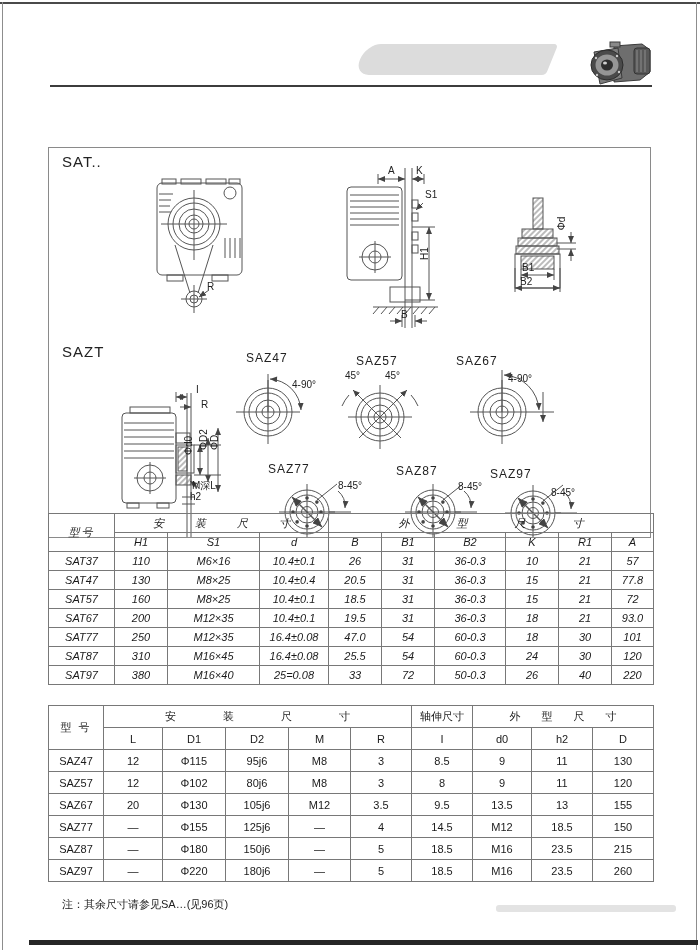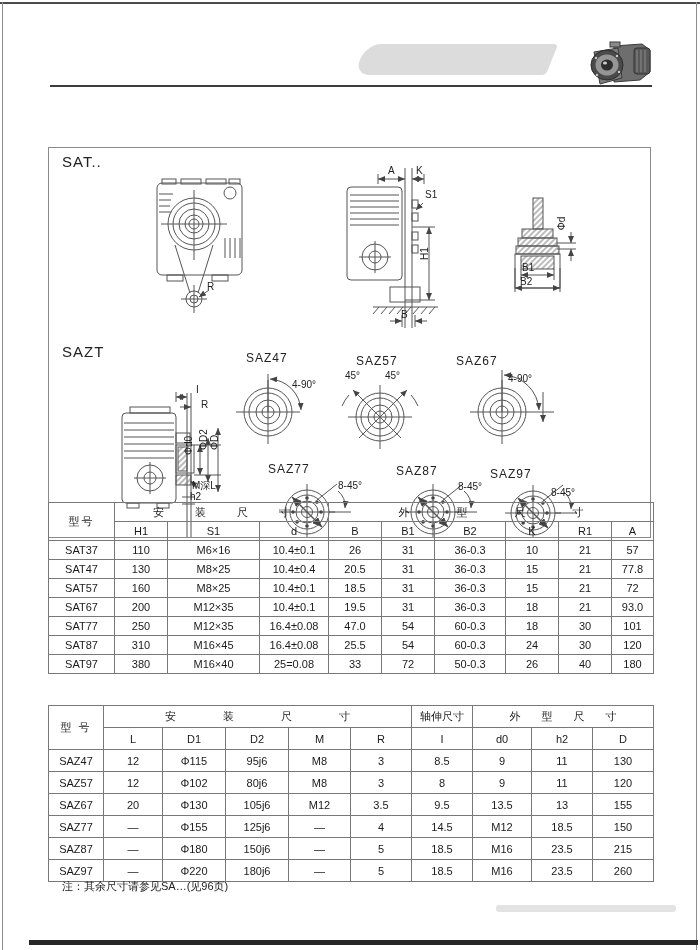--- a/index.html
+++ b/index.html
@@ -21,30 +21,30 @@
   .draw-box { position:absolute; left:48px; top:102px; width:601px; height:389px;
               border:1px solid #8a8a8a;margin-top:45px; }
   .slab { position:absolute; font-size:15px; letter-spacing:1px; color:#222; }
   .mlab { position:absolute; font-size:12px; letter-spacing:1px; color:#222; }
   .dlab { position:absolute; font-size:10px; color:#222; white-space:nowrap; }
   .rot  { transform:rotate(-90deg); transform-origin:center; }
 
   table.t { position:absolute; border-collapse:collapse; table-layout:fixed; font-size:11px; }
   table.t th, table.t td { border:1px solid #787878; text-align:center; vertical-align:middle;
                            padding:0; font-weight:normal; overflow:hidden; white-space:nowrap; }
-  .t1 { left:48px; top:502px; width:605px; }
+  .t1 { left:48px; top:513px; width:605px;font-style:italic; }
   .t1 th, .t1 td { height:18px; }
   .t2 { left:48px; top:705px; width:605px; }
   .t2 th, .t2 td { height:21px; }
   .grp-wide  { letter-spacing:22px; text-indent:22px; }
   .grp-mid   { letter-spacing:14px; text-indent:14px; }
   .grp-small { letter-spacing:9px;  text-indent:9px; }
   .model-h   { letter-spacing:2px; }
 
-  .note { position:absolute; left:62px; top:879px; font-size:11px; color:#222; }
+  .note { position:absolute; left:62px; top:897px; font-size:11px; color:#222; }
   .footer-light-bar { position:absolute; left:496px; top:905px; width:180px; height:7px;
                       background:#e3e3e3; border-radius:3px; }
   .footer-dark-bar { position:absolute; left:29px; top:940px; width:669px; height:5px;
                      background:#262626; }
 </style>
 </head>
 <body>
 
 <div class="page">
 
@@ -424,21 +424,21 @@
     <tr>
       <td>SAT97</td>
       <td>380</td>
       <td>M16×40</td>
       <td>25=0.08</td>
       <td>33</td>
       <td>72</td>
       <td>50-0.3</td>
       <td>26</td>
       <td>40</td>
-      <td>180</td>
+      <td>220</td>
     </tr>
   </tbody>
     </table>
 
   <table class="t t2">
     <colgroup>
       <col style="width:55px">
         <col style="width:59px">
         <col style="width:63px">
         <col style="width:63px">

